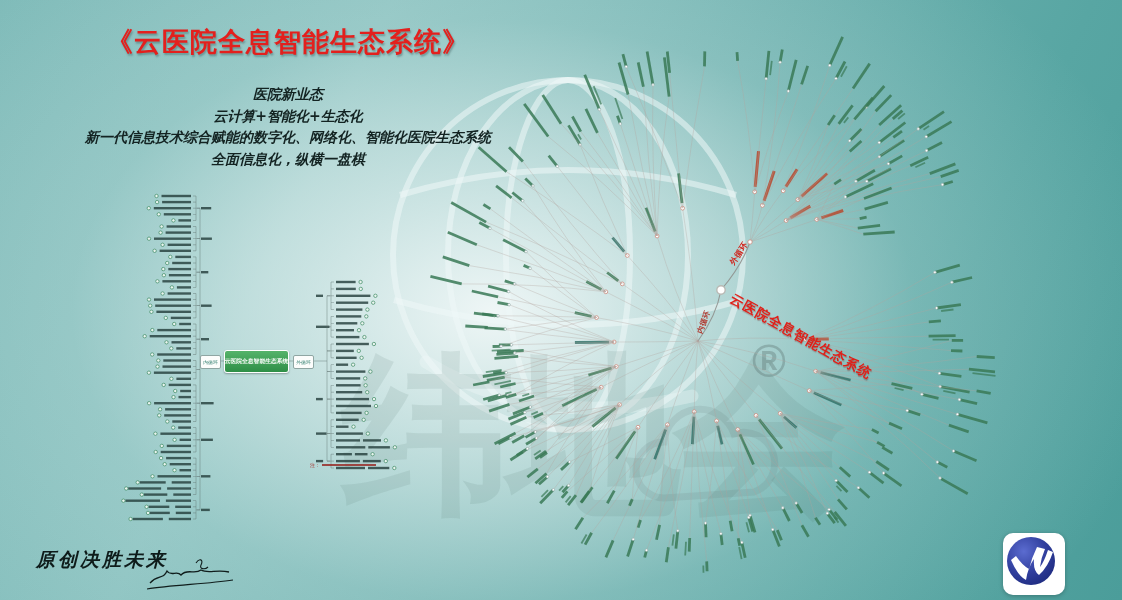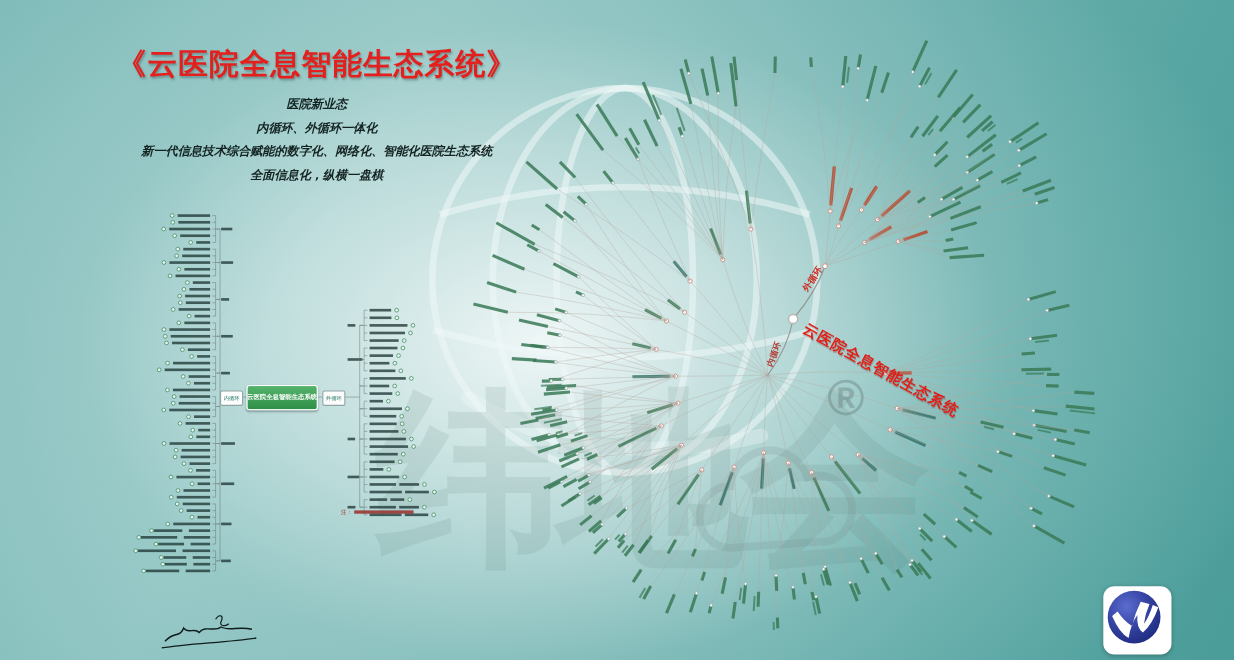--- a/index.html
+++ b/index.html
@@ -10,25 +10,25 @@
       radial-gradient(ellipse 680px 470px at 44% 52%, rgba(255,255,255,.88) 0%, rgba(232,243,242,.55) 38%, rgba(195,224,222,.28) 62%, rgba(170,205,203,0) 100%),
       linear-gradient(115deg,#7fbbb9 0%,#8ac2c0 28%,#6fb2b0 55%,#58a6a3 78%,#4b9d9a 100%);
   }
   .abs{position:absolute;}
   svg{position:absolute;left:0;top:0;}
   
   .wm-text{left:312px;top:322px;font-size:172px;font-weight:bold;letter-spacing:-6px;
     color:rgba(84,112,110,0.12);white-space:nowrap;z-index:1;margin-left:30px;}
   .wm-reg{left:752px;top:334px;font-size:46px;font-weight:bold;color:rgba(94,118,116,0.38);z-index:1;}
   
-  .title{left:106px;top:40px;font-size:27px;font-weight:bold;color:#e3201d;letter-spacing:1px;
+  .title{left:106px;top:24px;font-size:27px;font-weight:bold;color:#e3201d;letter-spacing:1px;
     text-shadow:1px 2px 2px rgba(30,55,55,.35);z-index:5;white-space:nowrap;}
   .subtitles{left:78px;top:84px;width:420px;text-align:center;z-index:5;
     font-family:"DejaVu Serif",serif;font-style:italic;font-weight:bold;color:#132322;}
-  .subtitles div{font-size:11px;line-height:21.5px;white-space:nowrap;}
+  .subtitles div{font-size:14px;line-height:21.5px;white-space:nowrap;}
   
   .cbox{left:224px;top:350px;width:63px;height:21px;z-index:4;
     background:linear-gradient(#55b36a,#2e8f47);border:1px solid #fff;border-radius:3px;
     box-shadow:0 1px 2px rgba(0,0,0,.3);color:#fff;font-size:5.8px;font-weight:bold;
     display:flex;align-items:center;justify-content:center;white-space:nowrap;overflow:hidden;}
   .sbox{width:19px;height:12px;z-index:4;background:#fcfdfc;border:0.5px solid #8fa6a3;border-radius:2px;
     color:#2a7a6a;font-size:4.8px;display:flex;align-items:center;justify-content:center;white-space:nowrap;overflow:hidden;}
   .sbox.inner{left:200px;top:355px;} .sbox.outer{left:293px;top:355px;}
   .note{left:310px;top:462px;z-index:4;display:flex;align-items:center;gap:2px;
     color:#a62420;font-size:5px;white-space:nowrap;}
@@ -949,37 +949,38 @@
       <path class="edge" d="M716.6,420.9 Q713.3,472.2 705.5,523.1"></path>
       <line class="lbl grn" x1="705.5" y1="523.1" x2="706.1" y2="537.3"></line>
       <circle class="nd2" cx="705.5" cy="523.1" r="1.3"></circle>
       <circle class="root" cx="721.0" cy="290.0" r="4.2"></circle>
       <circle class="nd" cx="750.0" cy="242.0" r="2.2"></circle>
     </svg>
 
   <div class="abs title">《云医院全息智能生态系统》</div>
   <div class="abs subtitles">
     <div>医院新业态</div>
-    <div>内循环、外循环一体化</div>
+    <div>云计算+智能化+生态化</div>
     <div>新一代信息技术综合赋能的数字化、网络化、智能化医院生态系统</div>
     <div>全面信息化，纵横一盘棋</div>
   </div>
 
   <div class="abs sbox inner">内循环</div>
   <div class="abs cbox">云医院全息智能生态系统</div>
   <div class="abs sbox outer">外循环</div>
   <div class="abs note">
     <span>注：</span>
     <span class="notebar"></span>
   </div>
 
   <div class="abs rtitle">云医院全息智能生态系统</div>
   <div class="abs rinner">内循环</div>
   <div class="abs router">外循环</div>
 
+  <div class="abs slogan">原创决胜未来</div>
   <svg width="1122" height="600" viewBox="0 0 1122 600" style="z-index:5">
     <path d="M150,583 C158,574 163,580 167,571 C171,577 177,570 181,575 C187,568 195,575 201,570 C208,574 217,569 229,572" fill="none" stroke="#101d1c" stroke-width="1.3"></path>
     <path d="M196,563 C199,558 204,559 201,565 C199,569 205,570 208,567" fill="none" stroke="#101d1c" stroke-width="1.1"></path>
     <path d="M147,589 C172,585 206,584 233,580" fill="none" stroke="#101d1c" stroke-width="1.2"></path>
   </svg>
   <div class="abs logo">
     <svg width="56" height="56" viewBox="0 0 56 56">
       <defs>
         <radialGradient id="bl" cx="35%" cy="30%" r="80%">
           <stop offset="0%" stop-color="#5b6cd0"></stop>

